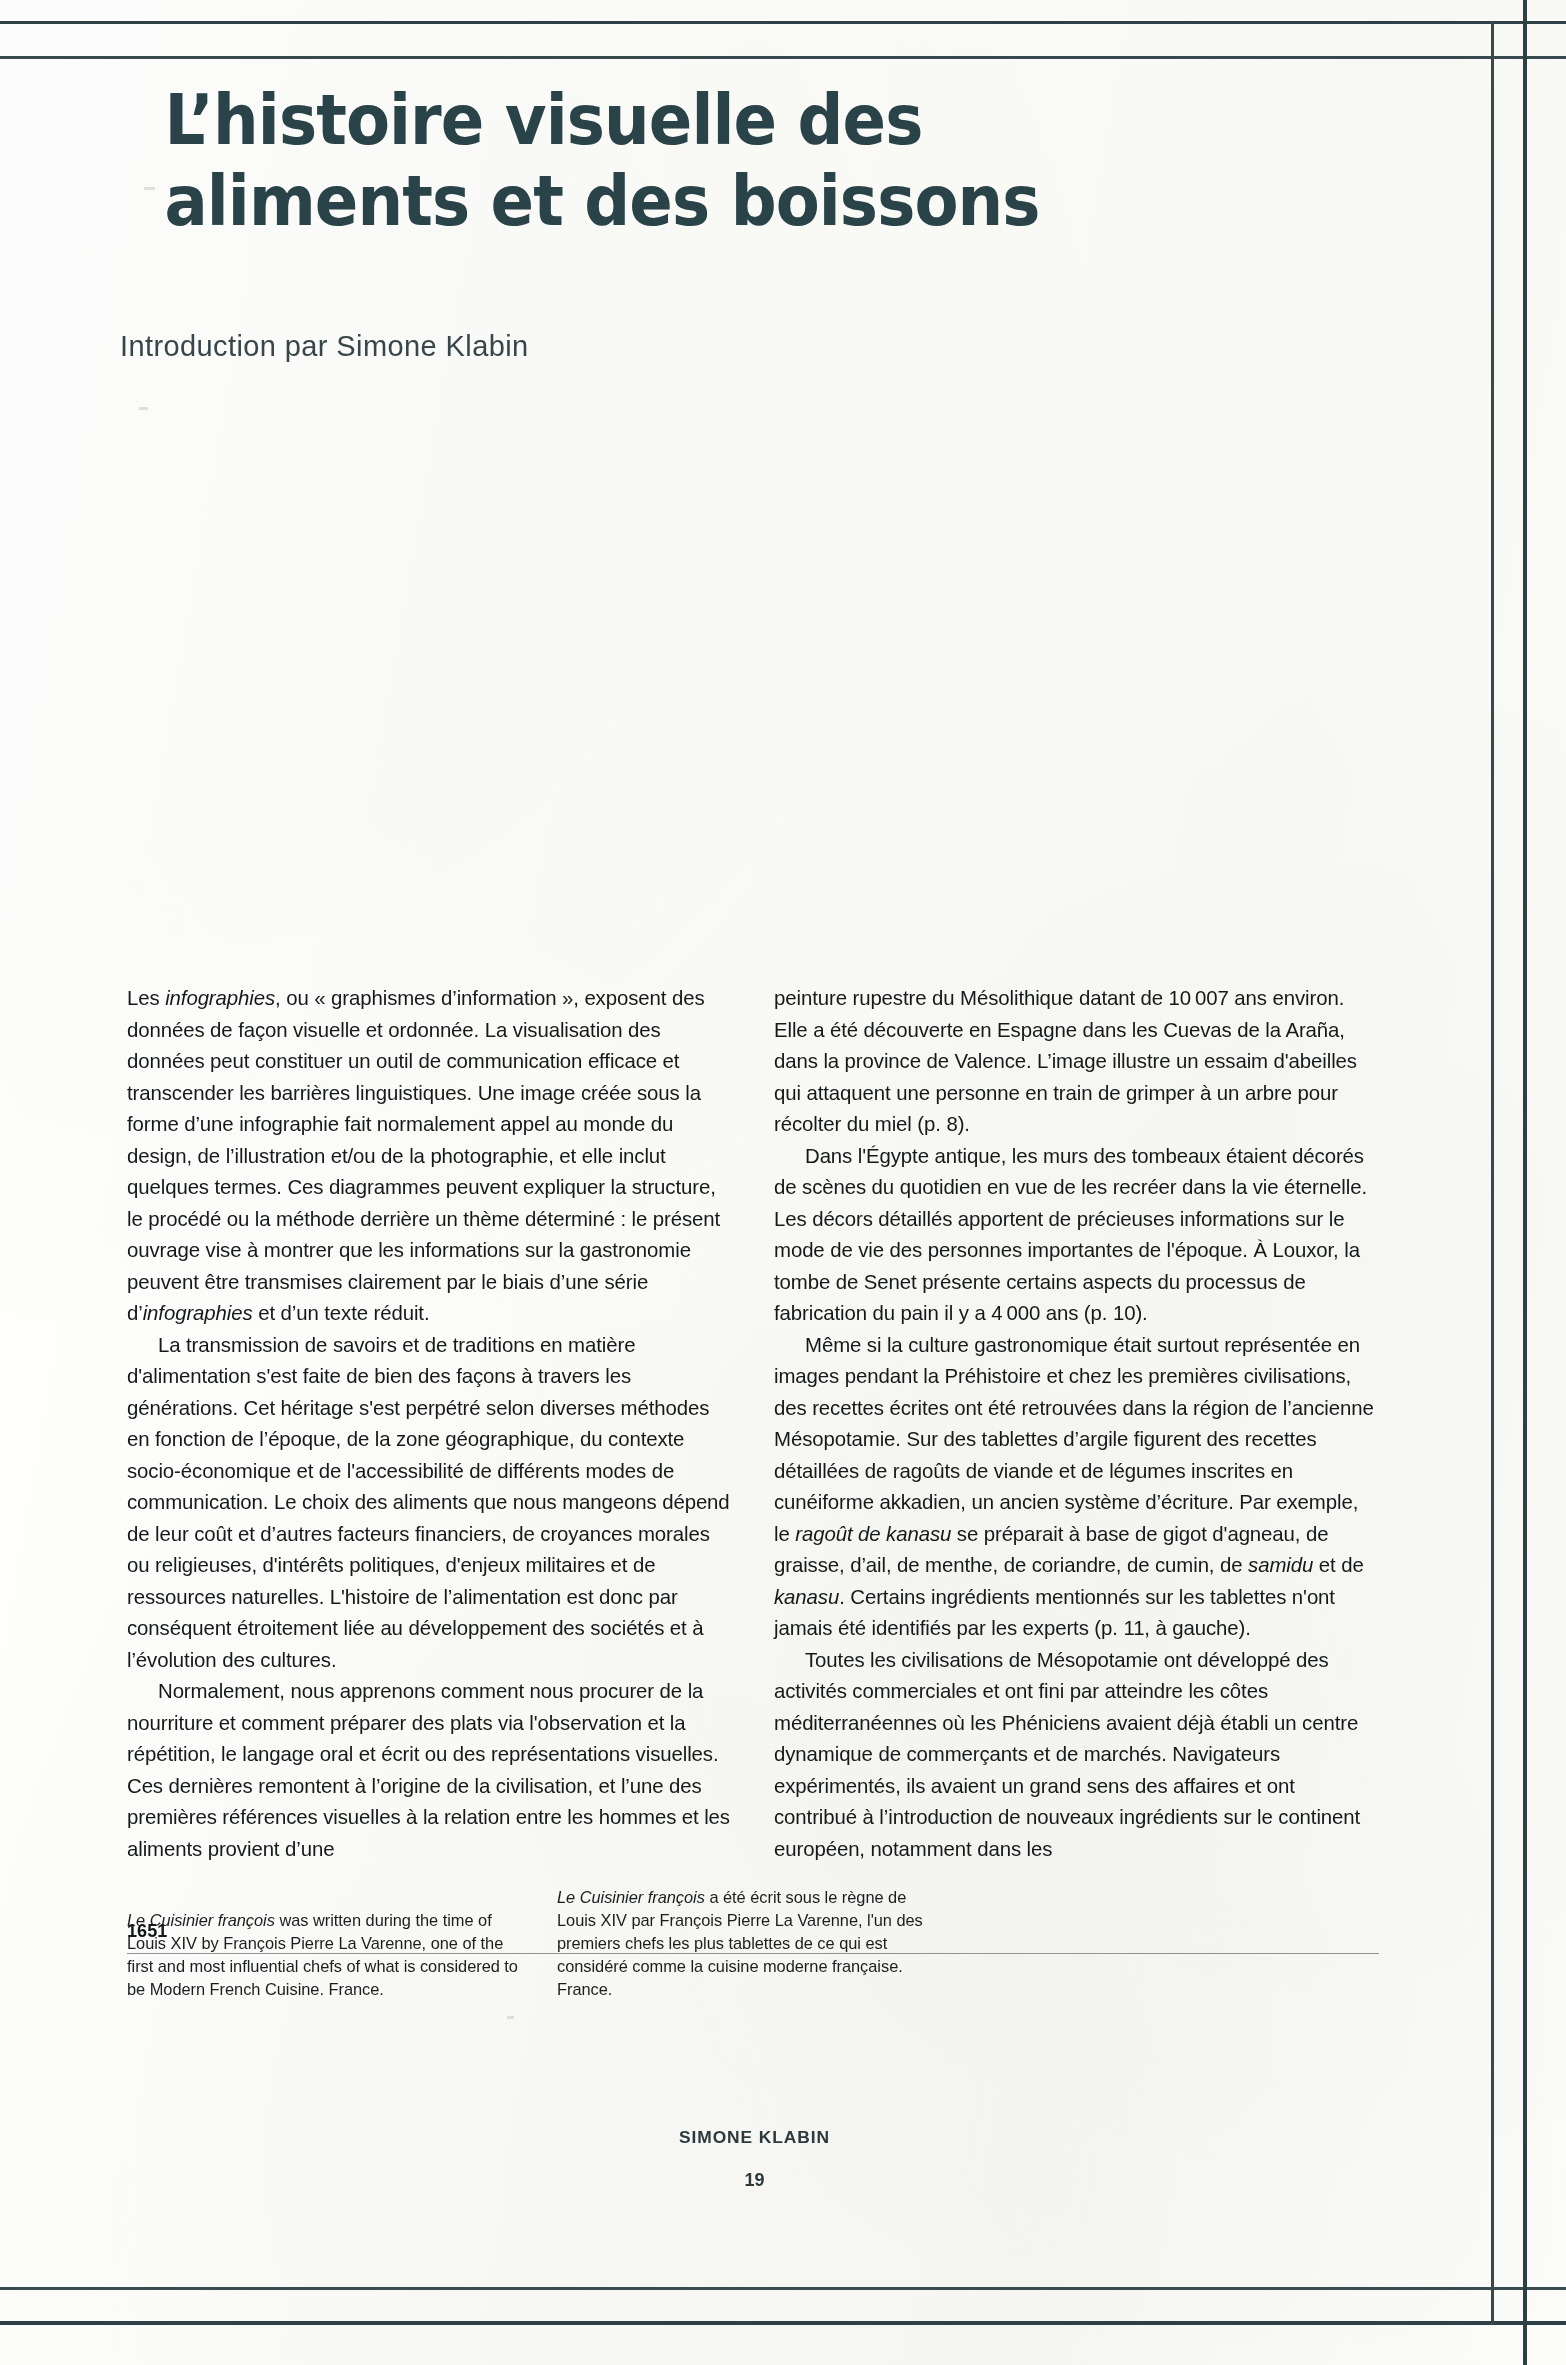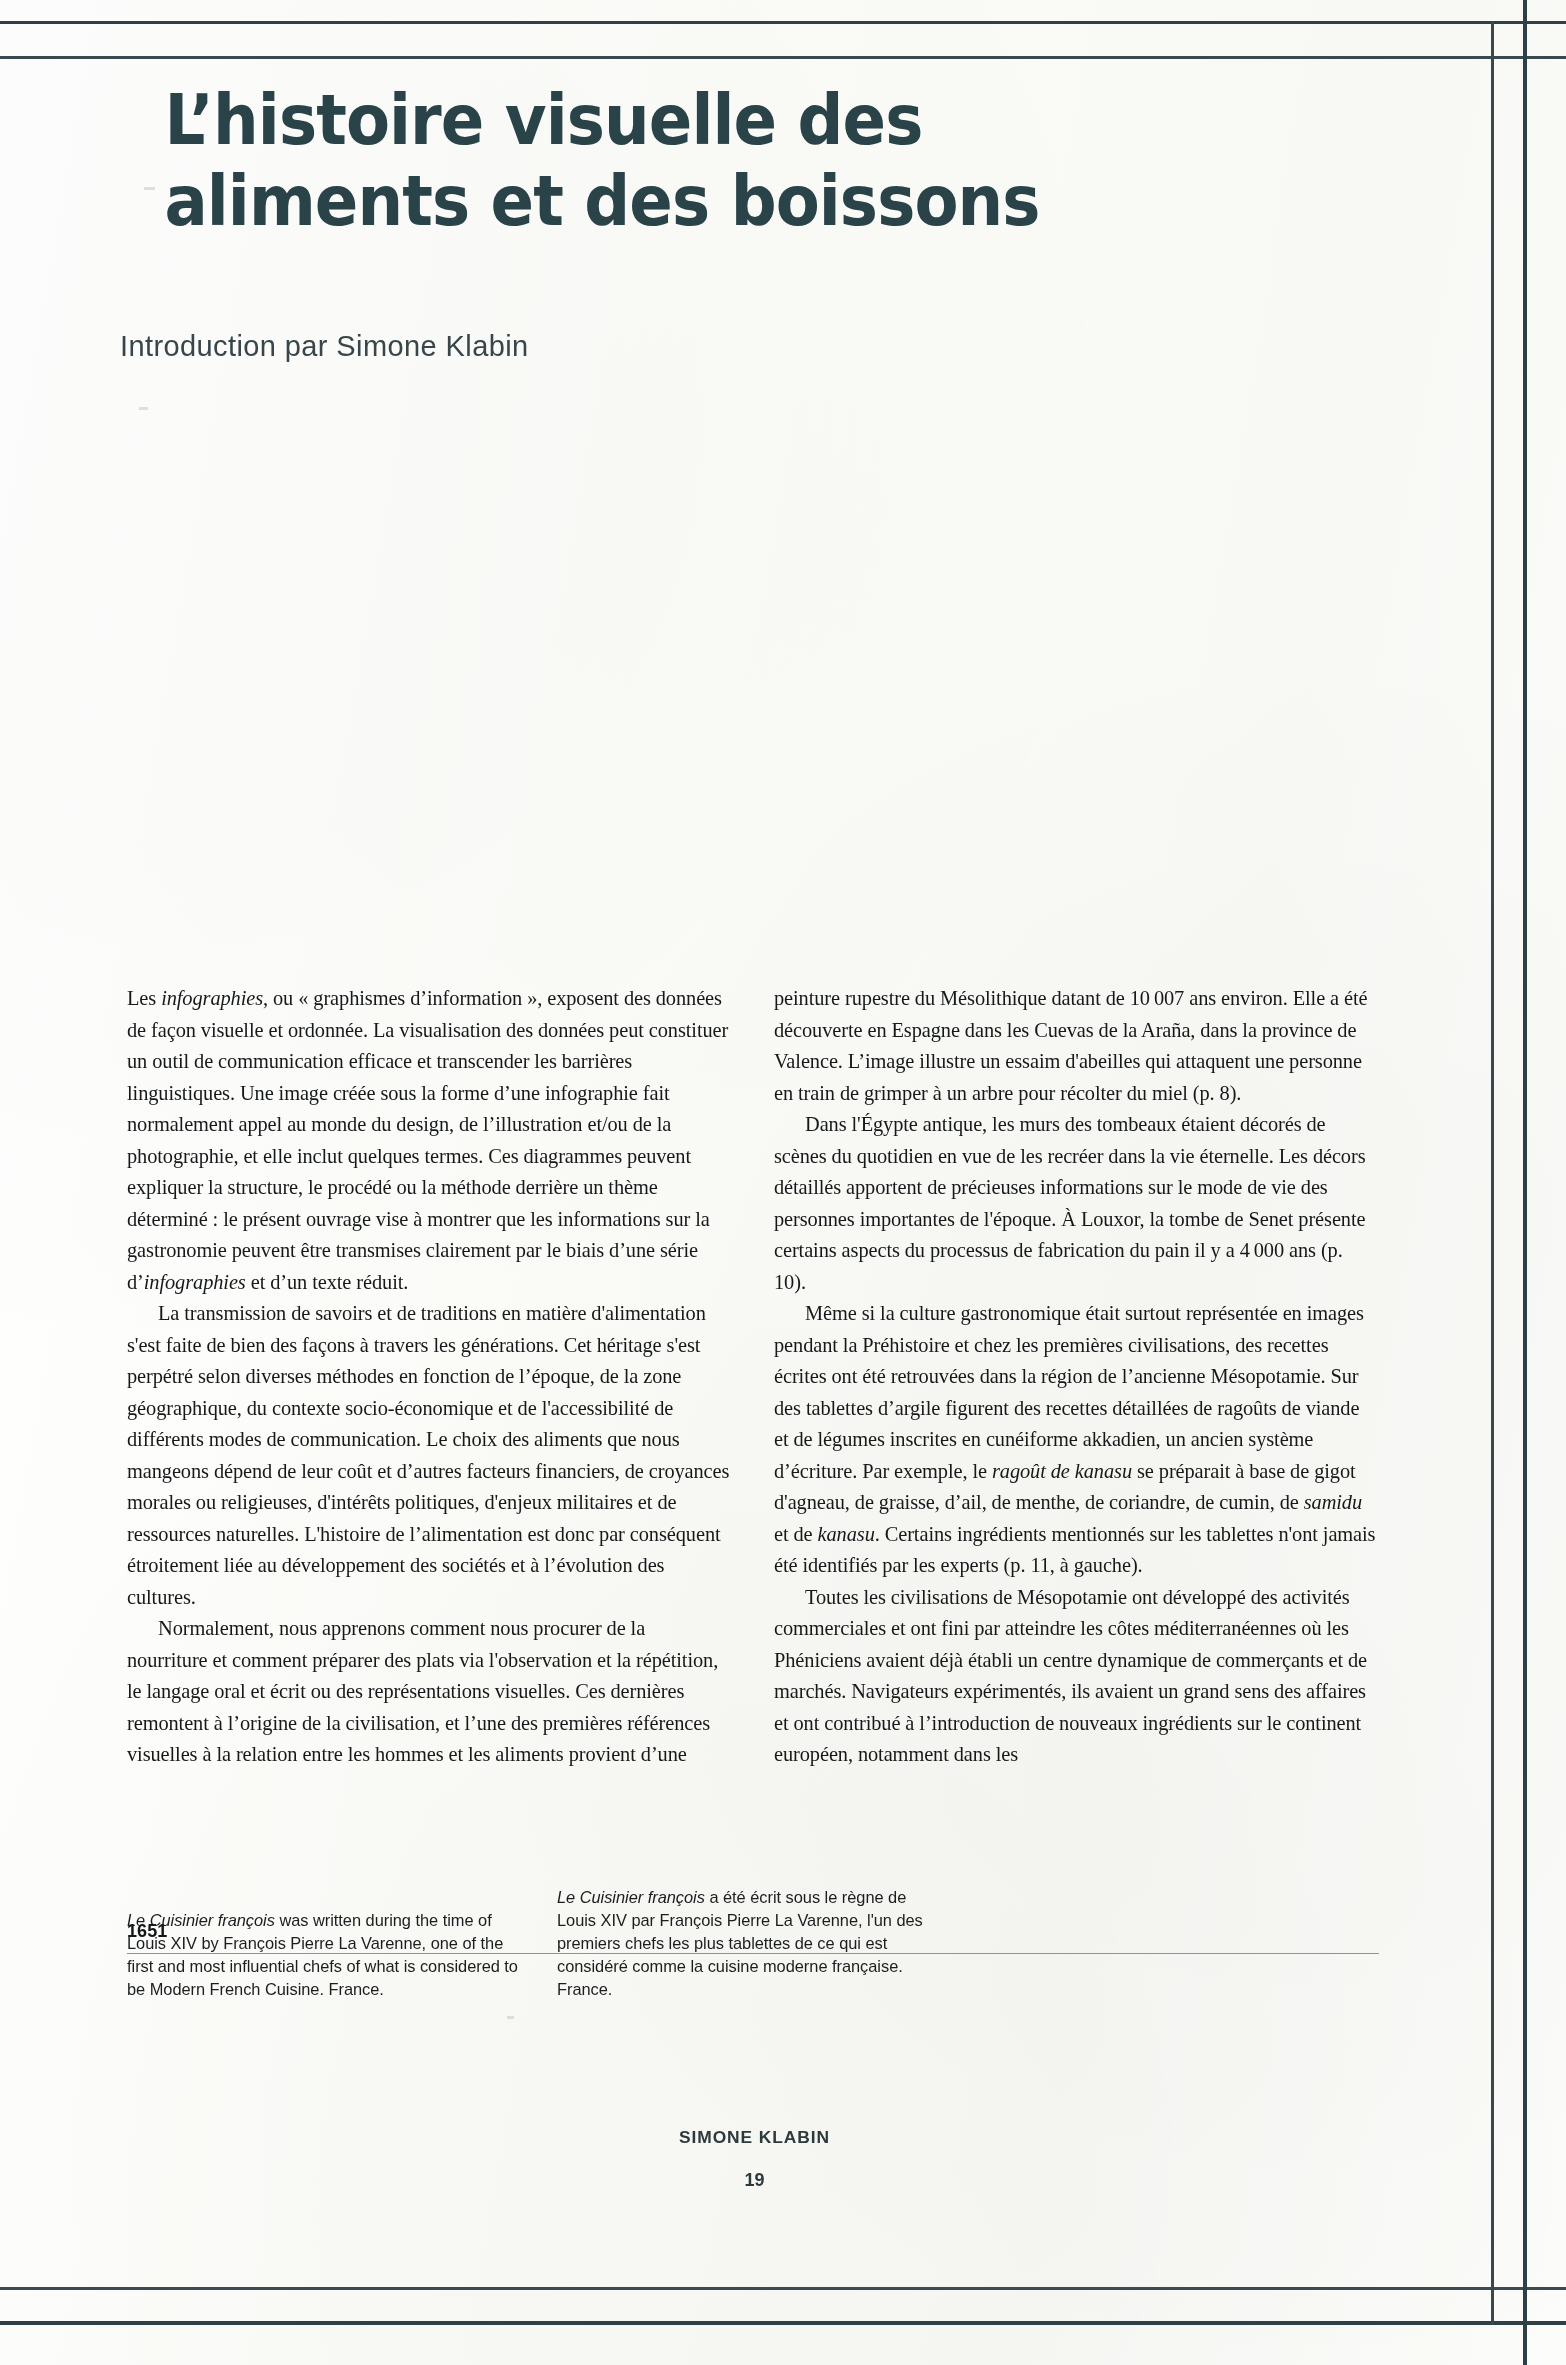--- a/index.html
+++ b/index.html
@@ -87,21 +87,21 @@
   .body-cols {
     position: absolute;
     left: 127px;
     top: 983px;
     width: 1250px;
     display: flex;
     gap: 44px;
   }
   .col {
     width: 603px;
-    font-family: Liberation Serif, serif;
+    font-family: Liberation Sans, sans-serif;
     font-size: 20.4px;
     line-height: 31.5px;
     color: #16191a;
     letter-spacing: -0.1px;
     text-align: left;
     -webkit-font-smoothing: antialiased;
   }
   .col p { margin: 0; }
   .col p.indent { text-indent: 31px; }
   .col i { font-style: italic; }

